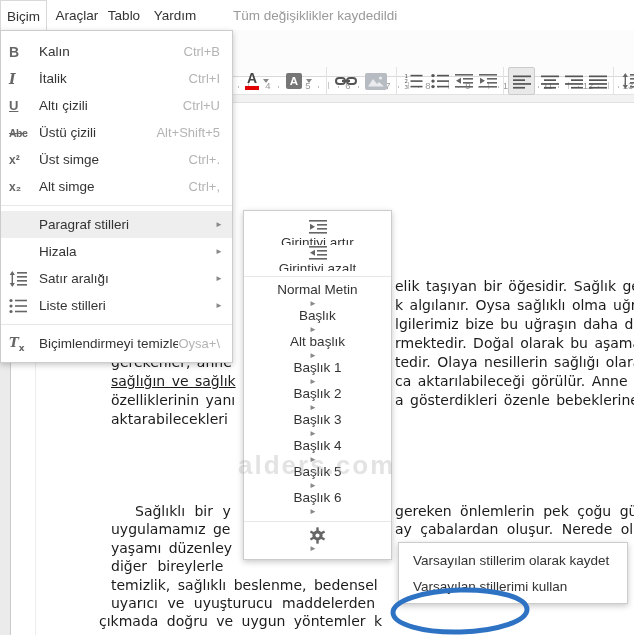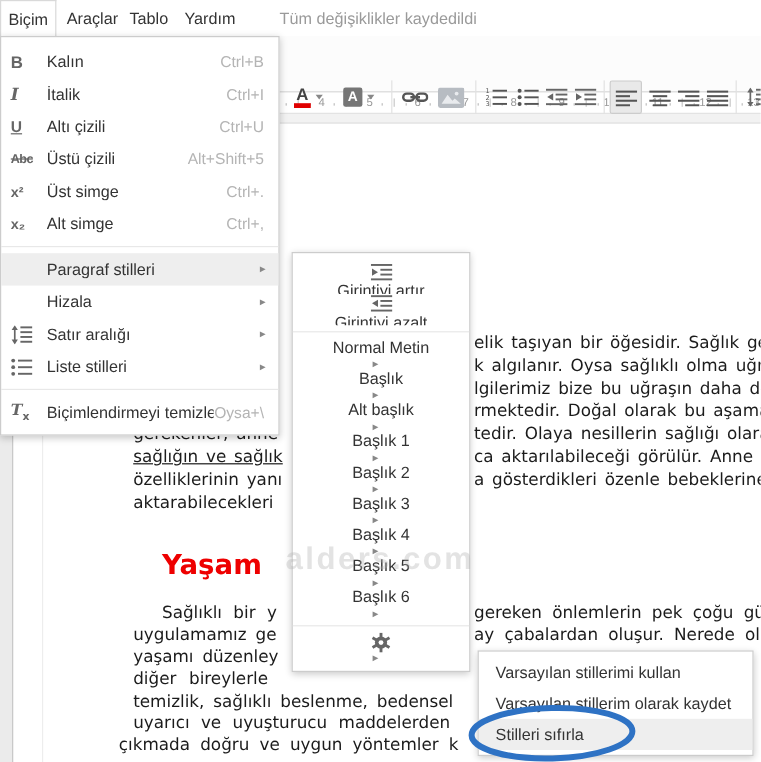--- a/index.html
+++ b/index.html
@@ -75,21 +75,20 @@
 
   .annot{position:absolute;left:388px;top:586px;z-index:14;pointer-events:none;}
 </style>
 </head>
 <body>
 
 <div class="screen">
 
   <div class="rail"></div>
   <div class="pageline"></div>
-  <div class="heading" id="docHeading" style="left: 135px; top: 458px; color: rgb(238, 0, 0);">Yaşam</div>
   <div id="fragments">
       <span class="frag" style="left: 395px; top: 278px; word-spacing: 2px;">elik taşıyan bir öğesidir. Sağlık gene</span>
       <span class="frag" style="left: 395px; top: 297px; word-spacing: 2px;">k algılanır. Oysa sağlıklı olma uğrund</span>
       <span class="frag" style="left: 395px; top: 316px; word-spacing: 2px;">lgilerimiz bize bu uğraşın daha doğru</span>
       <span class="frag" style="left: 395px; top: 335px; word-spacing: 2px;">rmektedir. Doğal olarak bu aşamad</span>
       <span class="frag" style="left: 395px; top: 354px; word-spacing: 2px;">tedir. Olaya nesillerin sağlığı olarak</span>
       <span class="frag" style="left: 395px; top: 373px; word-spacing: 2px;">ca aktarılabileceği görülür. Anne ve</span>
       <span class="frag" style="left: 395px; top: 392px; word-spacing: 2px;">a gösterdikleri özenle bebeklerine s</span>
       <span class="frag" style="left: 111px; top: 354px; word-spacing: 2px;">gerekenler, anne</span>
       <span class="frag" style="left: 111px; top: 373px; word-spacing: 2px; text-decoration: underline;">sağlığın ve sağlık</span>
@@ -504,26 +503,23 @@
             <circle cx="10" cy="10" r="2.4" fill="#fff"></circle>
           </svg>
         </span>
         <span class="mlabel">Seçenekler</span>
         <span class="marrow">►</span>
       </div>
     </div>
 
   <div class="menu opt" id="optionsMenu">
       <div class="mrow">
+        <span class="mlabel">Varsayılan stillerim olarak kaydet</span>
+      </div>
+      <div class="mrow">
         <span class="mlabel">Varsayılan stillerimi kullan</span>
-      </div>
-      <div class="mrow">
-        <span class="mlabel">Varsayılan stillerim olarak kaydet</span>
-      </div>
-      <div class="mrow hl">
-        <span class="mlabel">Stilleri sıfırla</span>
       </div>
     </div>
 
   <svg class="annot" id="annot" width="146" height="50" viewBox="0 0 146 50">
     <ellipse id="annotEllipse" cx="72" cy="25" rx="67" ry="21" fill="none" stroke-width="5" transform="rotate(-1.5 72 25)" stroke="#2e72c4"></ellipse>
   </svg>
 </div>
 
 </body></html>

